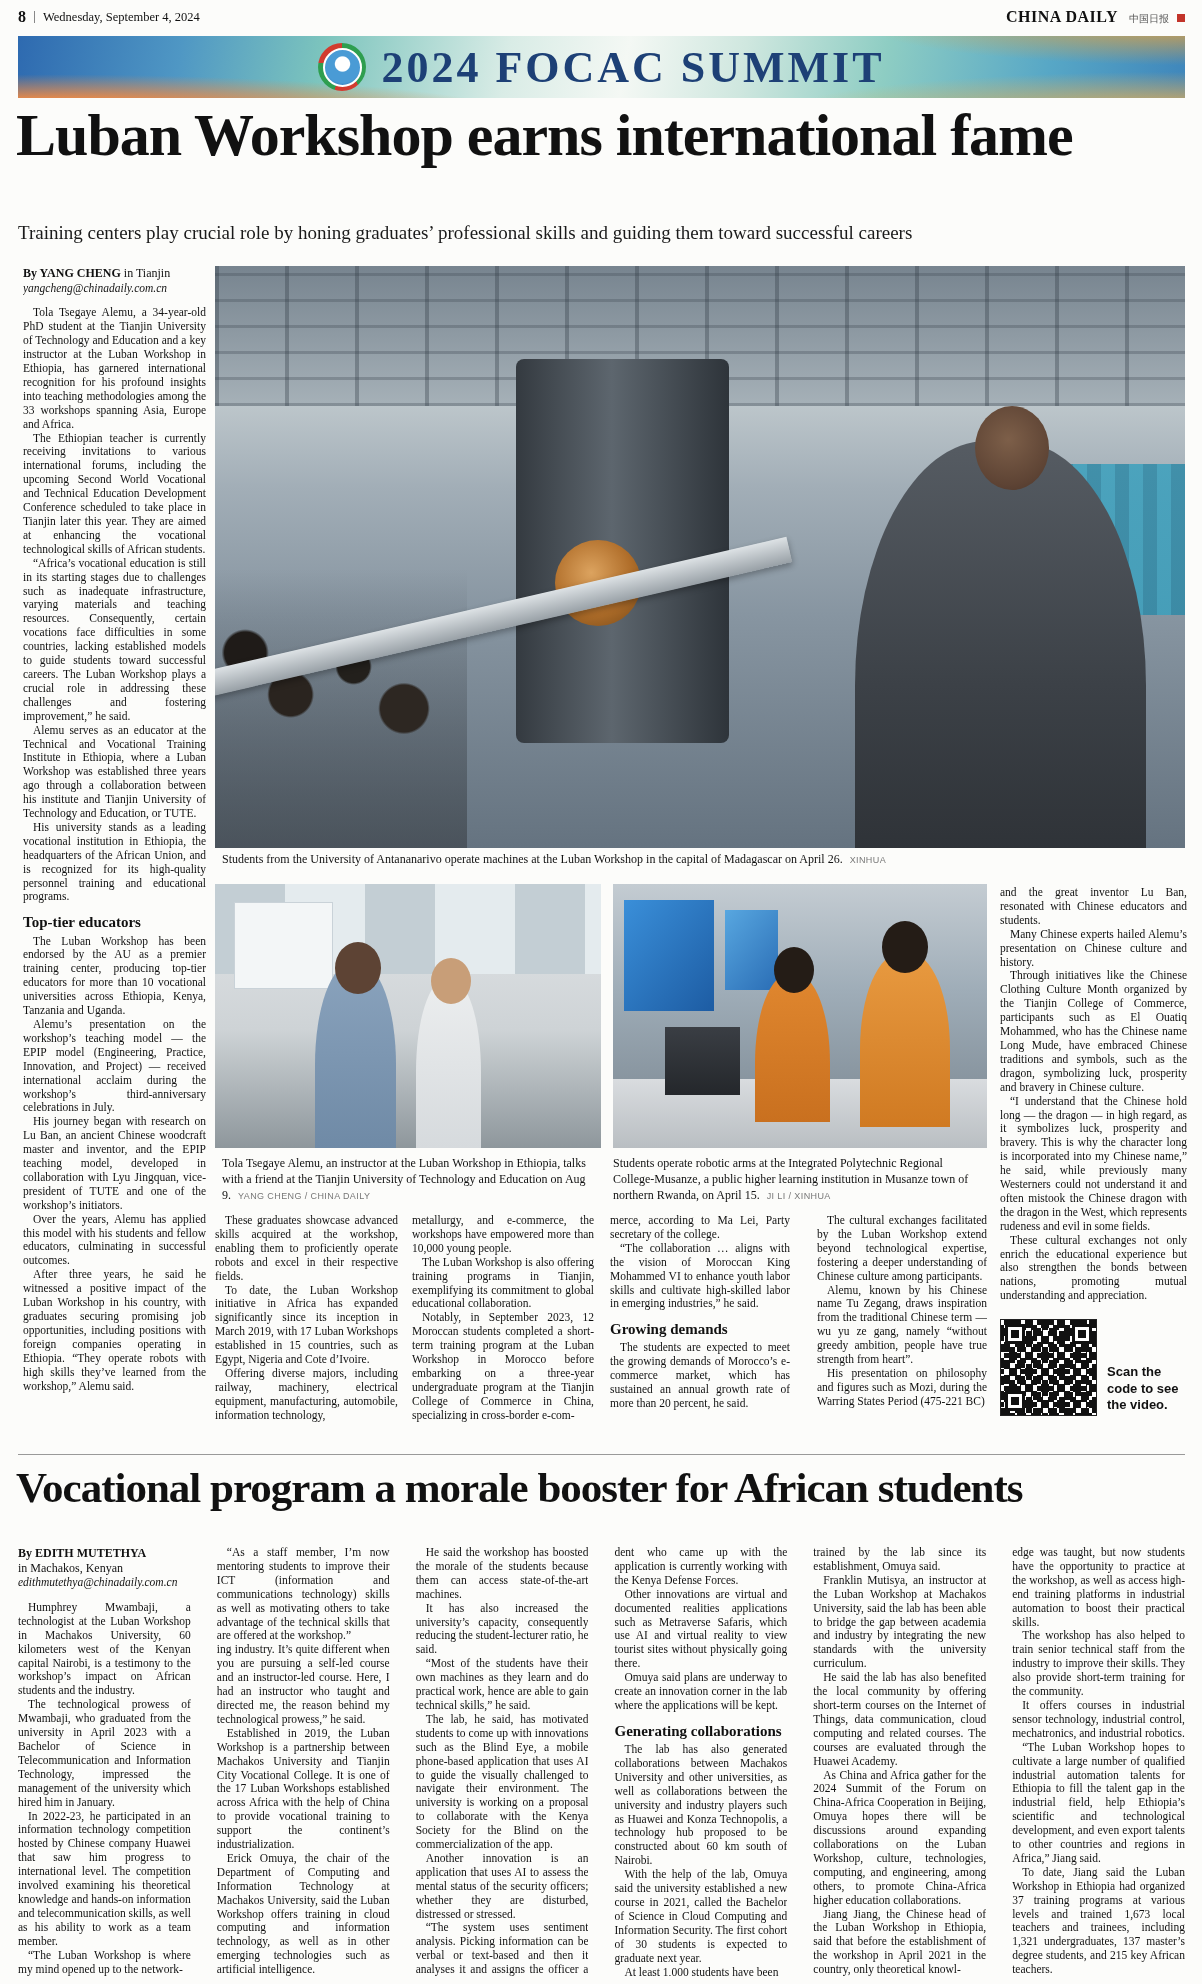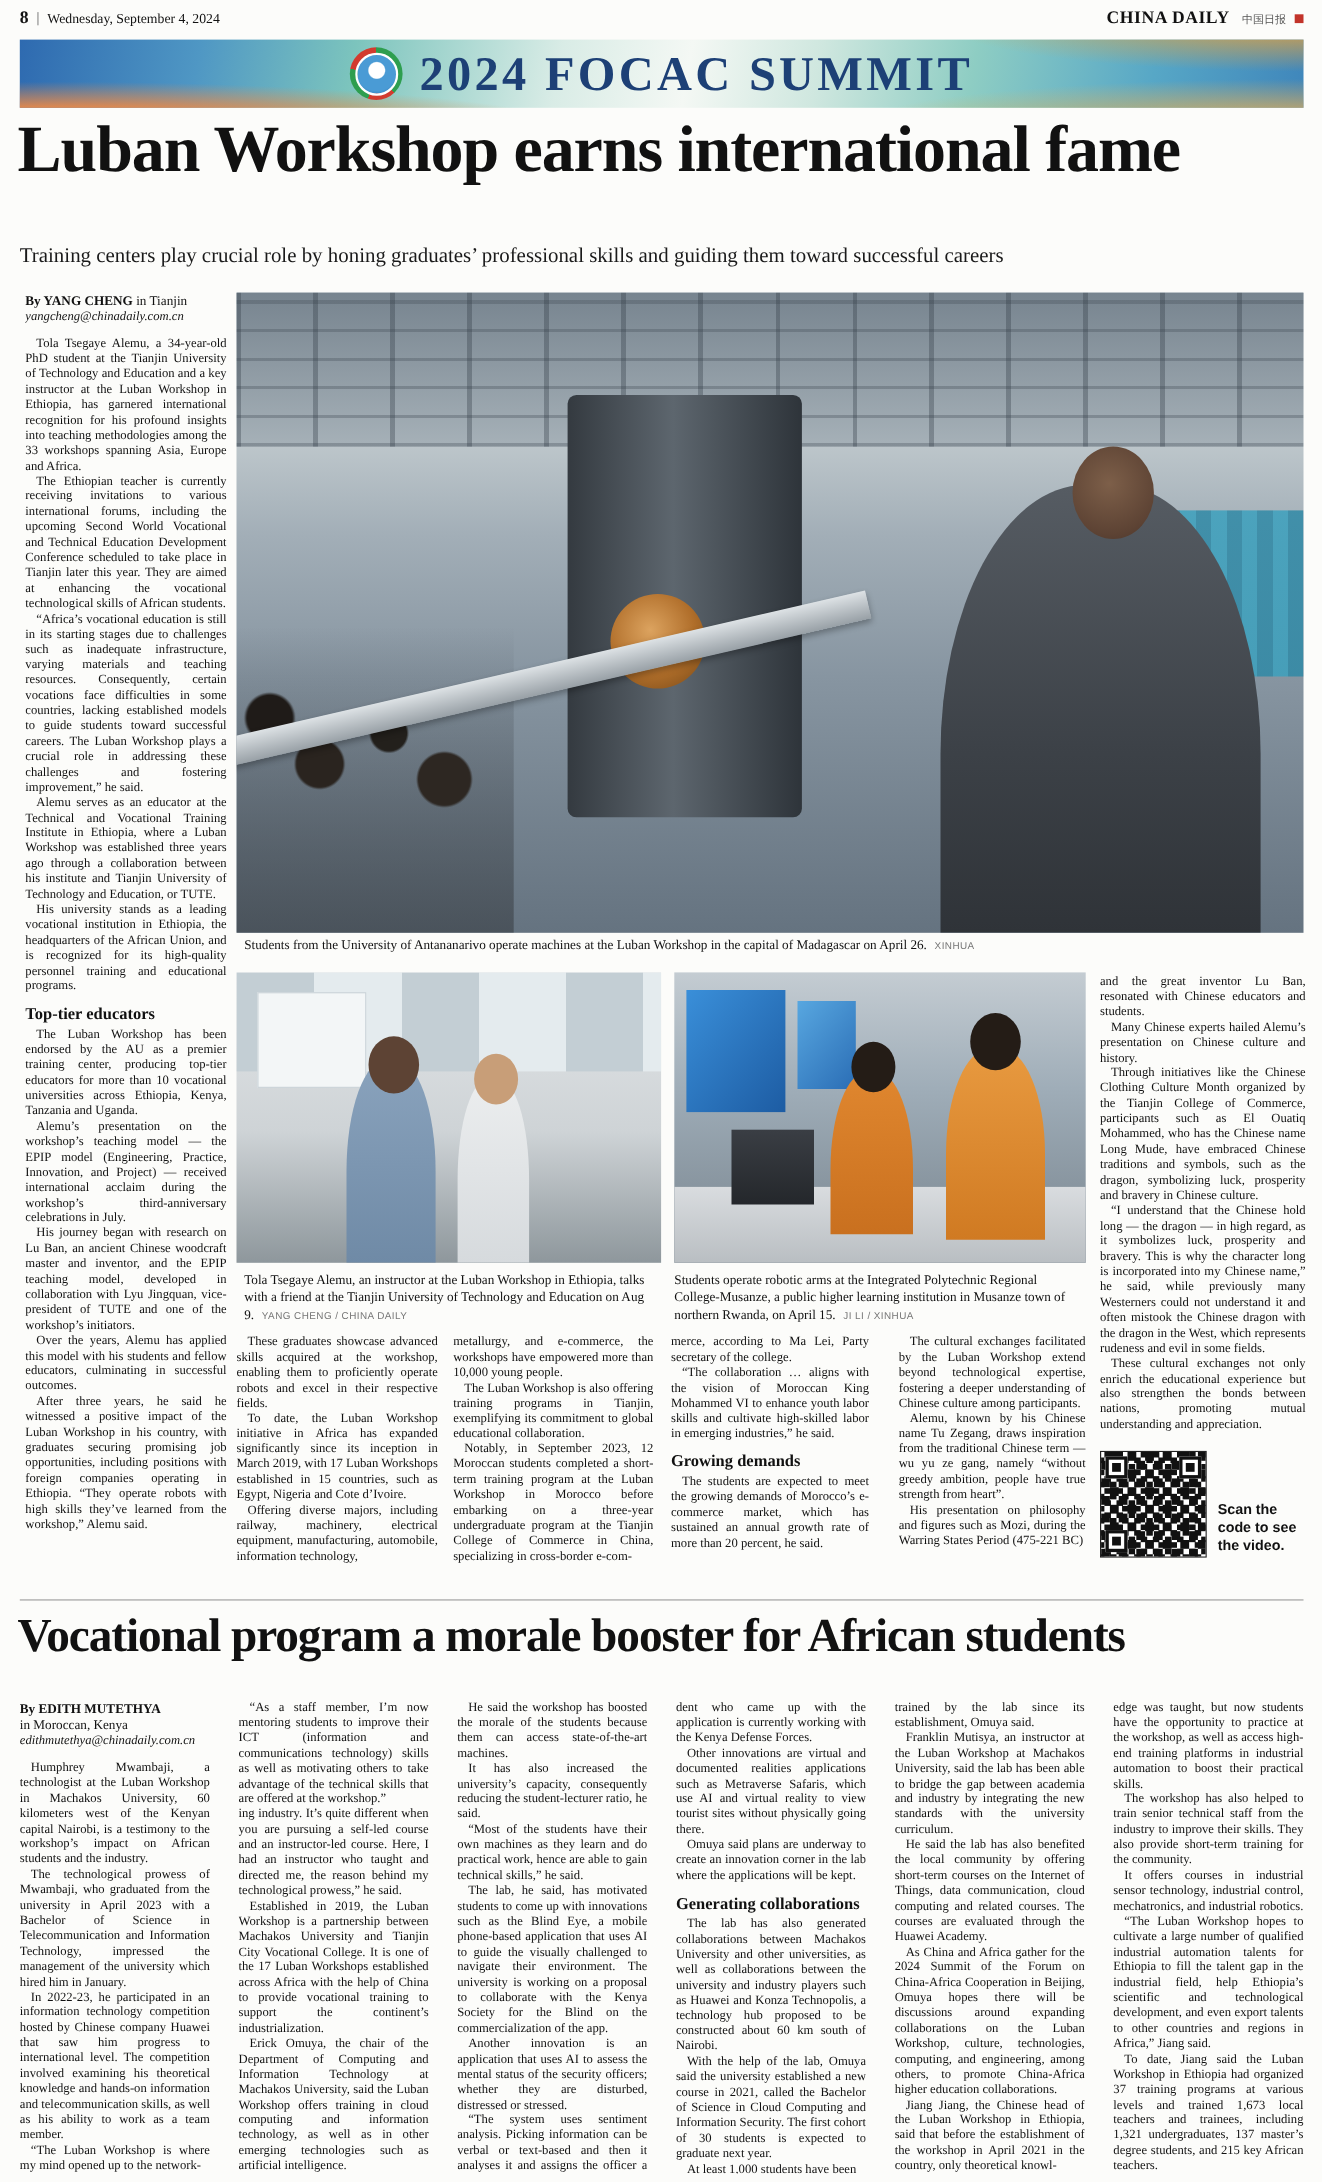--- a/index.html
+++ b/index.html
@@ -284,21 +284,21 @@
   </div>
 
   <hr class="article-divider">
 
   <h2 class="headline2">Vocational program a morale booster for African students</h2>
 
   <div class="bottom-cols">
     <div class="bcol">
       <div class="byline">
         <span class="by-bold">By EDITH MUTETHYA</span><br>
-        <span>in Moroccan, Kenya</span>
+        <span>in Machakos, Kenyan</span>
       </div>
       <div class="email">edithmutethya@chinadaily.com.cn</div>
       <div>
           <p class="para">Humphrey Mwambaji, a technologist at the Luban Workshop in Machakos University, 60 kilometers west of the Kenyan capital Nairobi, is a testimony to the workshop’s impact on African students and the industry.</p>
           <p class="para">The technological prowess of Mwambaji, who graduated from the university in April 2023 with a Bachelor of Science in Telecommunication and Information Technology, impressed the management of the university which hired him in January.</p>
           <p class="para">In 2022-23, he participated in an information technology competition hosted by Chinese company Huawei that saw him progress to international level. The competition involved examining his theoretical knowledge and hands-on information and telecommunication skills, as well as his ability to work as a team member.</p>
           <p class="para">“The Luban Workshop is where my mind opened up to the network-</p>
         </div>
     </div>
     <div class="bcol">

